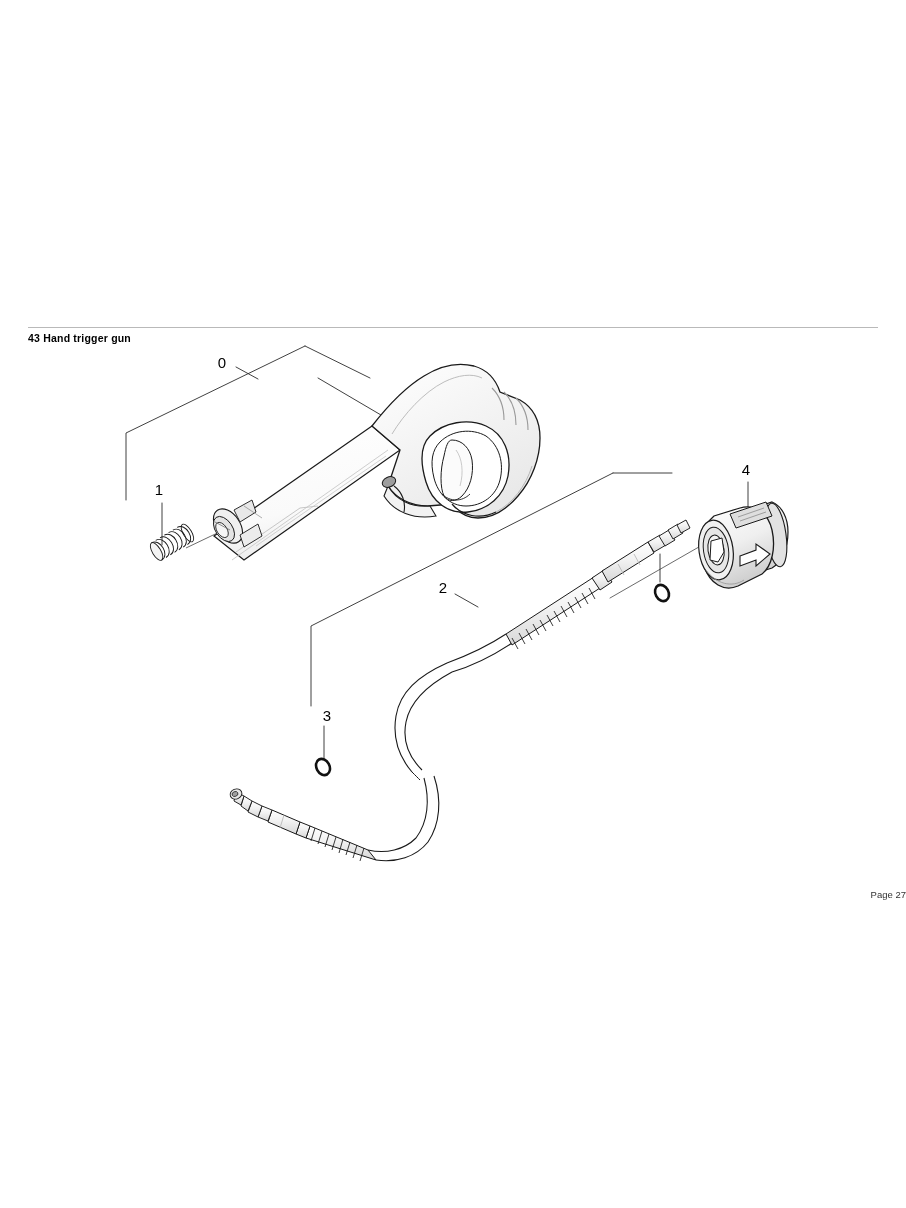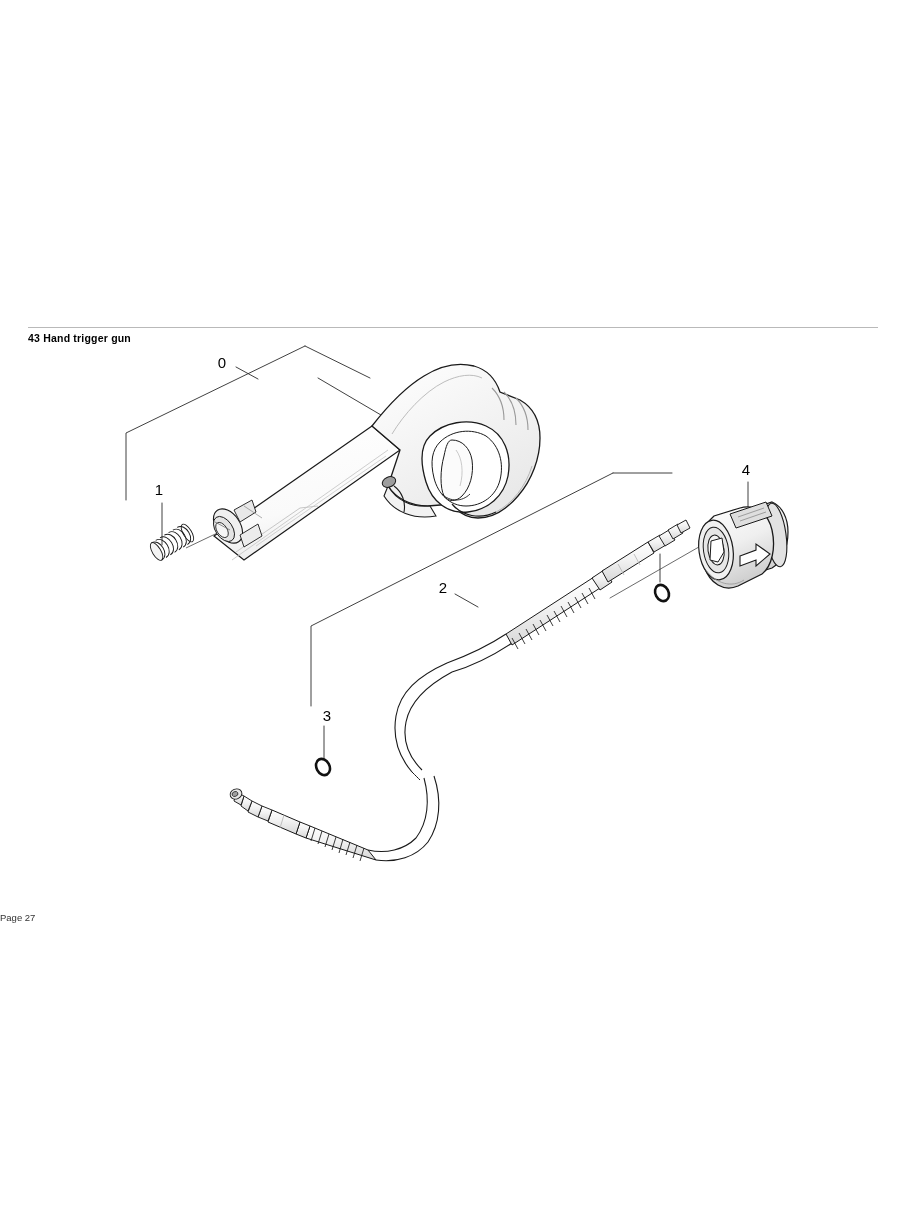--- a/index.html
+++ b/index.html
@@ -37,23 +37,23 @@
     position: absolute;
     left: 28px;
     top: 327px;
     width: 850px;
     height: 1px;
     background: #b9b9b9;
   }
   .page-footer {
     position: absolute;
     left: 0;
-    top: 912px;
+    top: 889px;
     width: 906px;
-    text-align: left;
+    text-align: right;
     font-size: 9.5px;
     color: #333333;
   }
   .diagram-stage {
     position: absolute;
     left: 0;
     top: 330px;
     width: 906px;
     height: 560px;
   }

